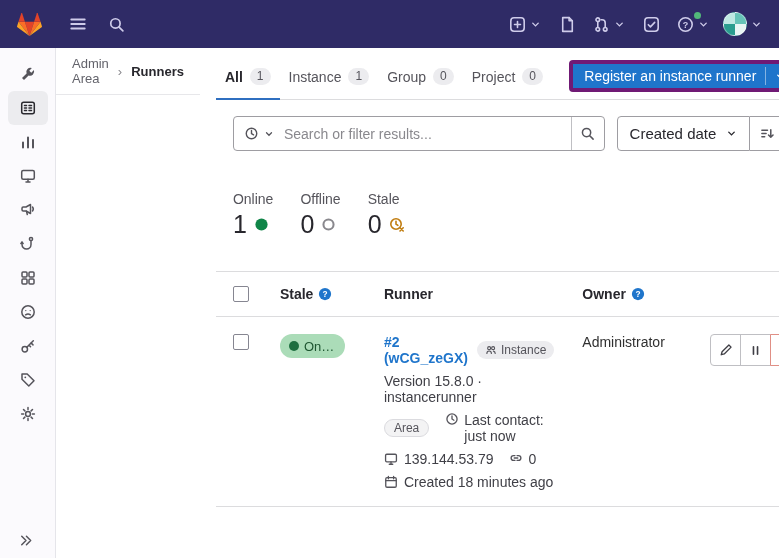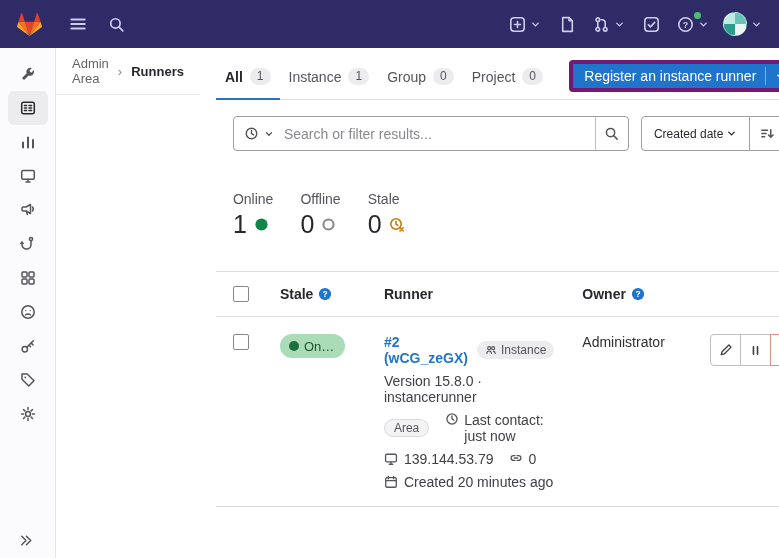--- a/index.html
+++ b/index.html
@@ -45,21 +45,21 @@
   .register-btn .split { width:1px; height:18px; background:rgba(255,255,255,.45); }
 
   
   .filter-row { display:flex; gap:12px; margin:16px 16px 3px 17px; }
   .search-group { flex:1; display:flex; align-items:center; border:1px solid #9e9da2; border-radius:4px; height:35px; background:#fff; }
   .history-btn { display:flex; align-items:center; gap:5px; border:none; background:none; color:#55545b; padding:0 10px; height:100%; }
   .search-input { flex:1; border:none; outline:none; font-size:14px; color:#303030; min-width:0; background:transparent; }
   .search-input::placeholder { color:#89888d; }
   .search-btn { width:33px; height:100%; border:none; border-left:1px solid #bfbfc3; background:none; display:flex; align-items:center; justify-content:center; color:#55545b; }
   .sort-group { display:flex; }
-  .sort-dd { height:35px; background:#fff; border:1px solid #9e9da2; border-radius:4px 0 0 4px; display:flex; align-items:center; gap:3px; padding:0 12px; font-size:12px; color:#28272d;text-align:right; }
+  .sort-dd { height:35px; background:#fff; border:1px solid #9e9da2; border-radius:4px 0 0 4px; display:flex; align-items:center; gap:10px; padding:0 12px; font-size:15px; color:#28272d;text-align:right; }
   .sort-dir { width:35px; height:35px; background:#fff; border:1px solid #9e9da2; border-left:none; border-radius:0 4px 4px 0; display:flex; align-items:center; justify-content:center; color:#55545b; }
 
   
   .stats { display:flex; gap:27px; margin:40px 0 0 17px; }
   .stat-label { color:#55545b; font-size:14px; }
   .stat-value { display:flex; align-items:center; gap:7px; font-size:25px; color:#28272d; margin-top:3px; }
 
   
   .runner-table { margin-top:32px; }
   .grid-row { display:grid; grid-template-columns:48px 104px 1fr 120px 115px; }
@@ -508,21 +508,21 @@
                 <span>0</span>
               </span>
             </div>
             <div class="runner-line">
               <span class="line-icon">
                 <svg width="14" height="14" viewBox="0 0 16 16" stroke="currentColor" fill="none" stroke-width="1.5" stroke-linecap="round">
                     <rect x="2" y="3" width="12" height="11" rx="1.5"></rect>
                     <path d="M2 6.5h12M5 1.6v2.8M11 1.6v2.8"></path>
                   </svg>
               </span>
-              <span>Created 20 minutes ago</span>
+              <span>Created 18 minutes ago</span>
             </div>
           </div>
           <div class="owner-cell">
             <span>Administrator</span>
           </div>
           <div class="actions-cell">
             <div class="btn-group">
               <button class="icon-btn first">
                 <span>
                   <svg width="14" height="14" viewBox="0 0 16 16" stroke="currentColor" fill="none" stroke-width="1.5" stroke-linejoin="round">

